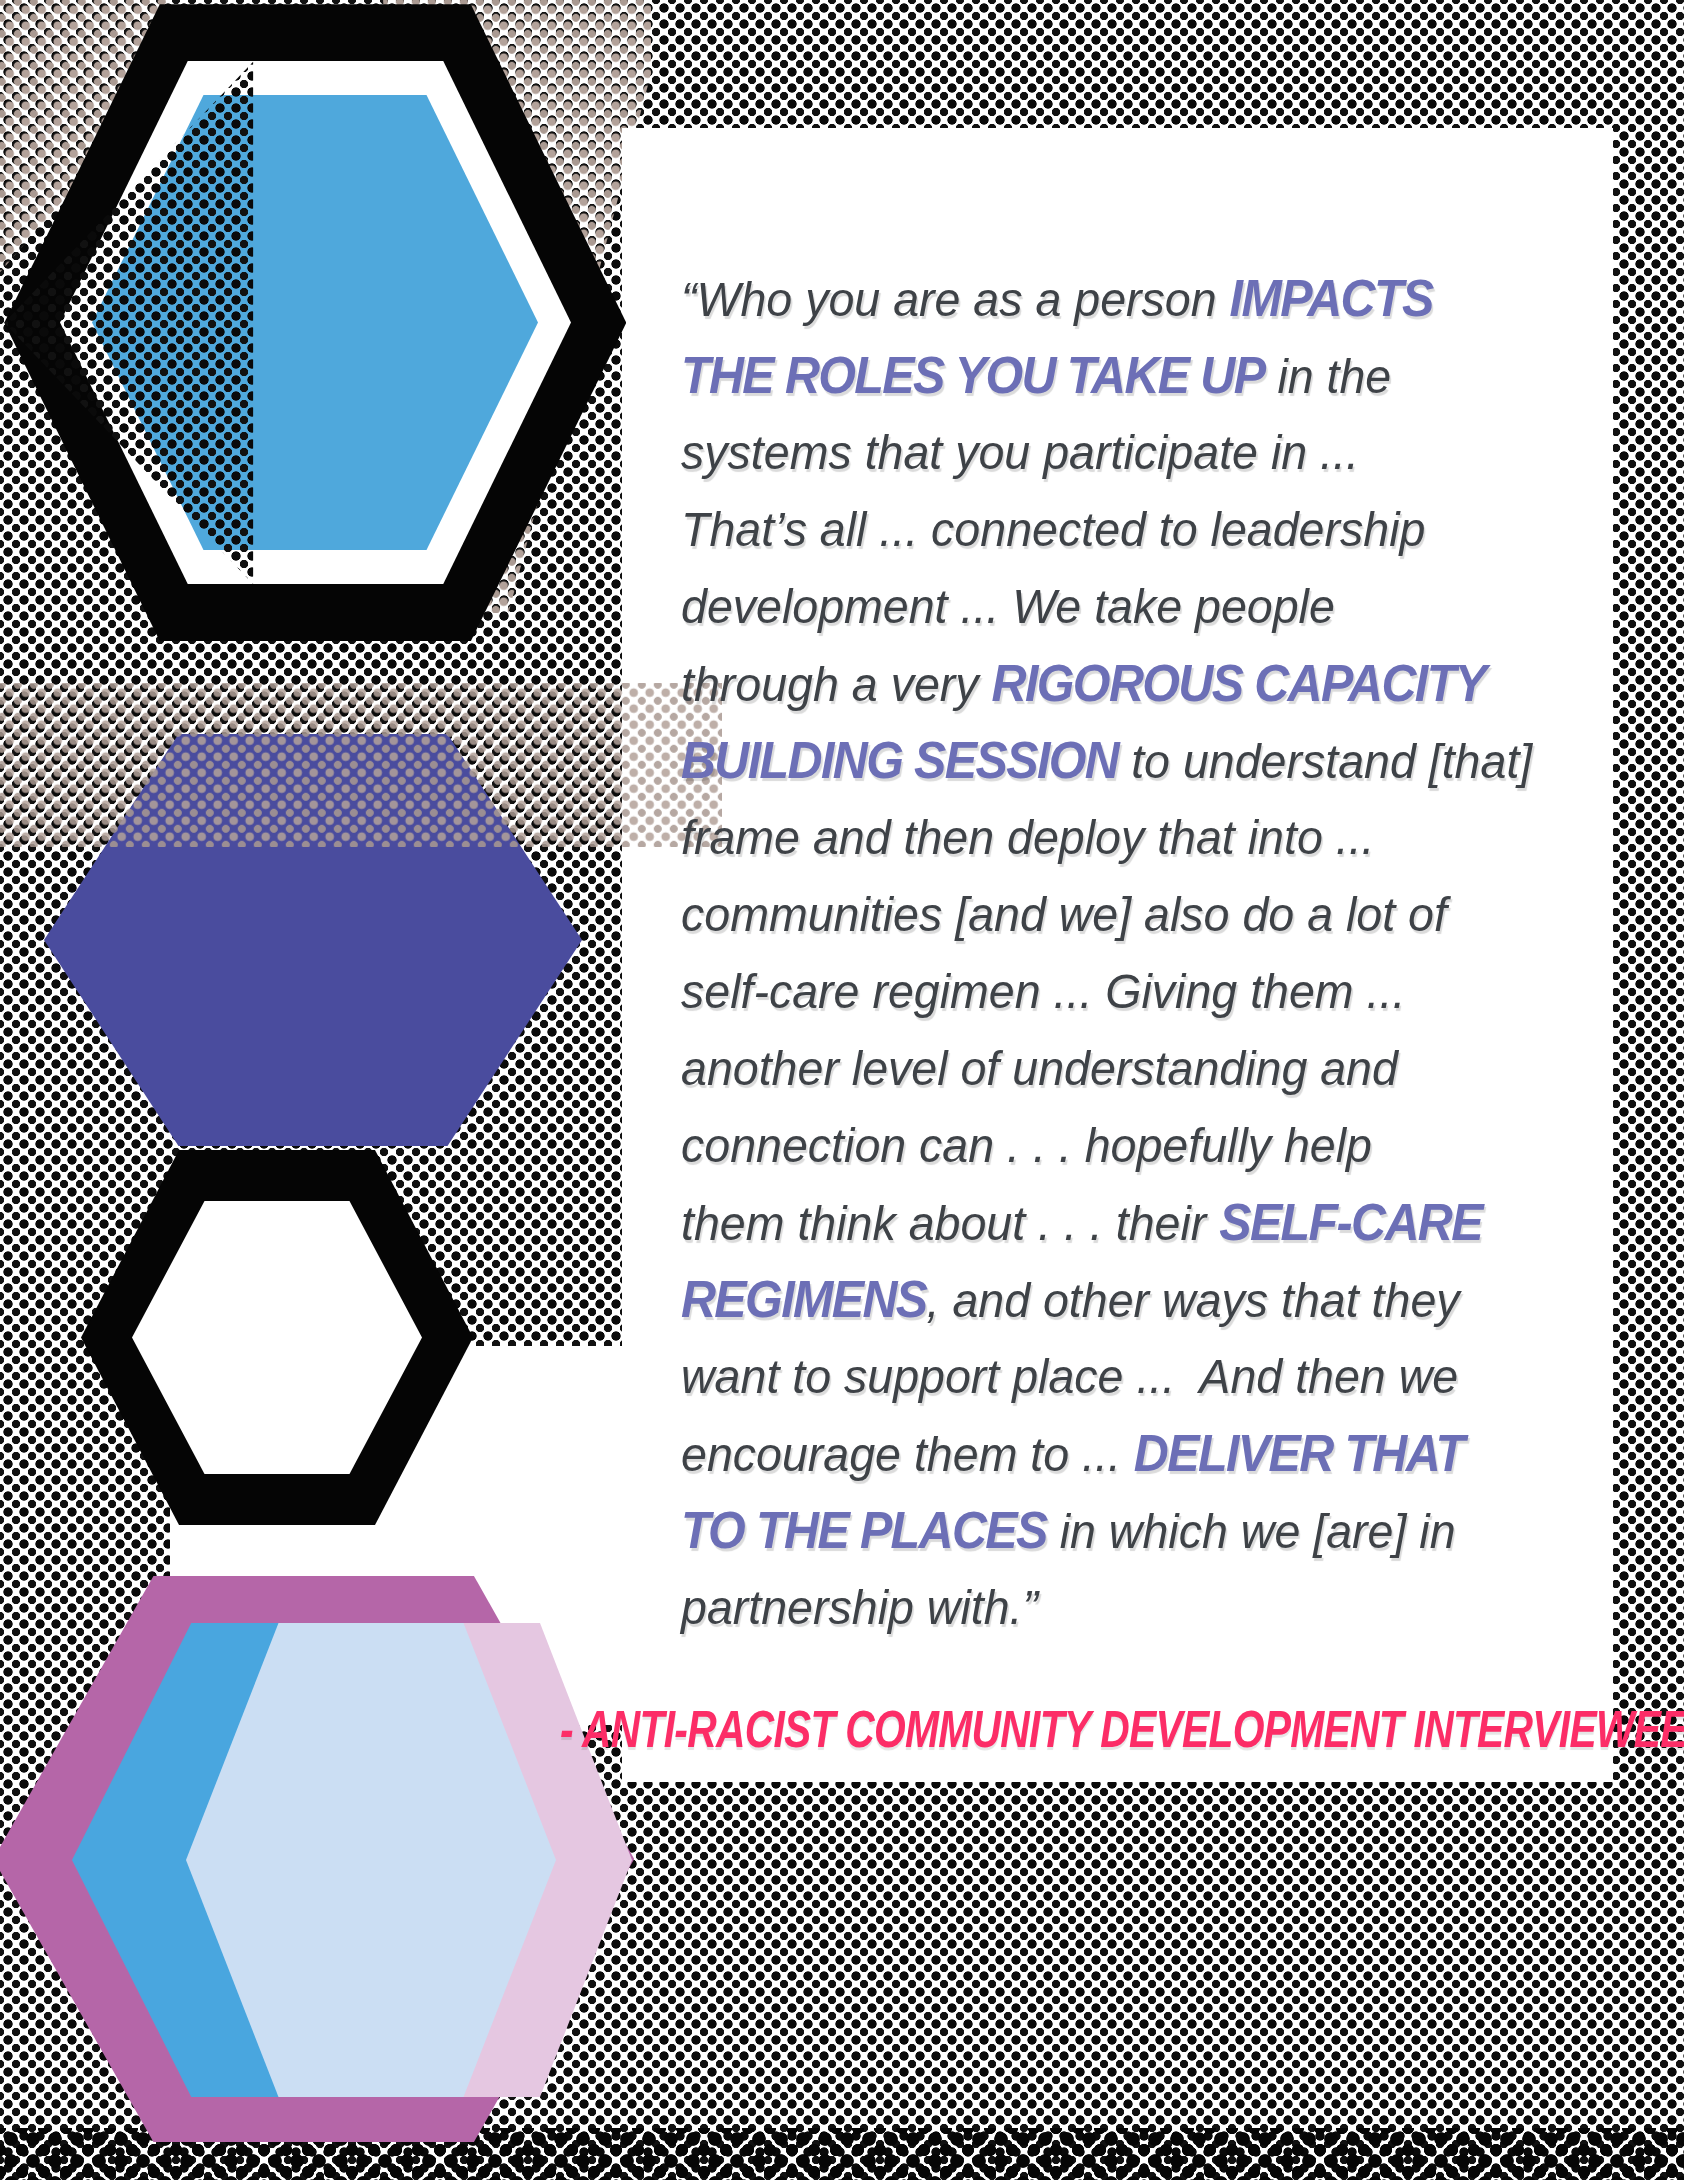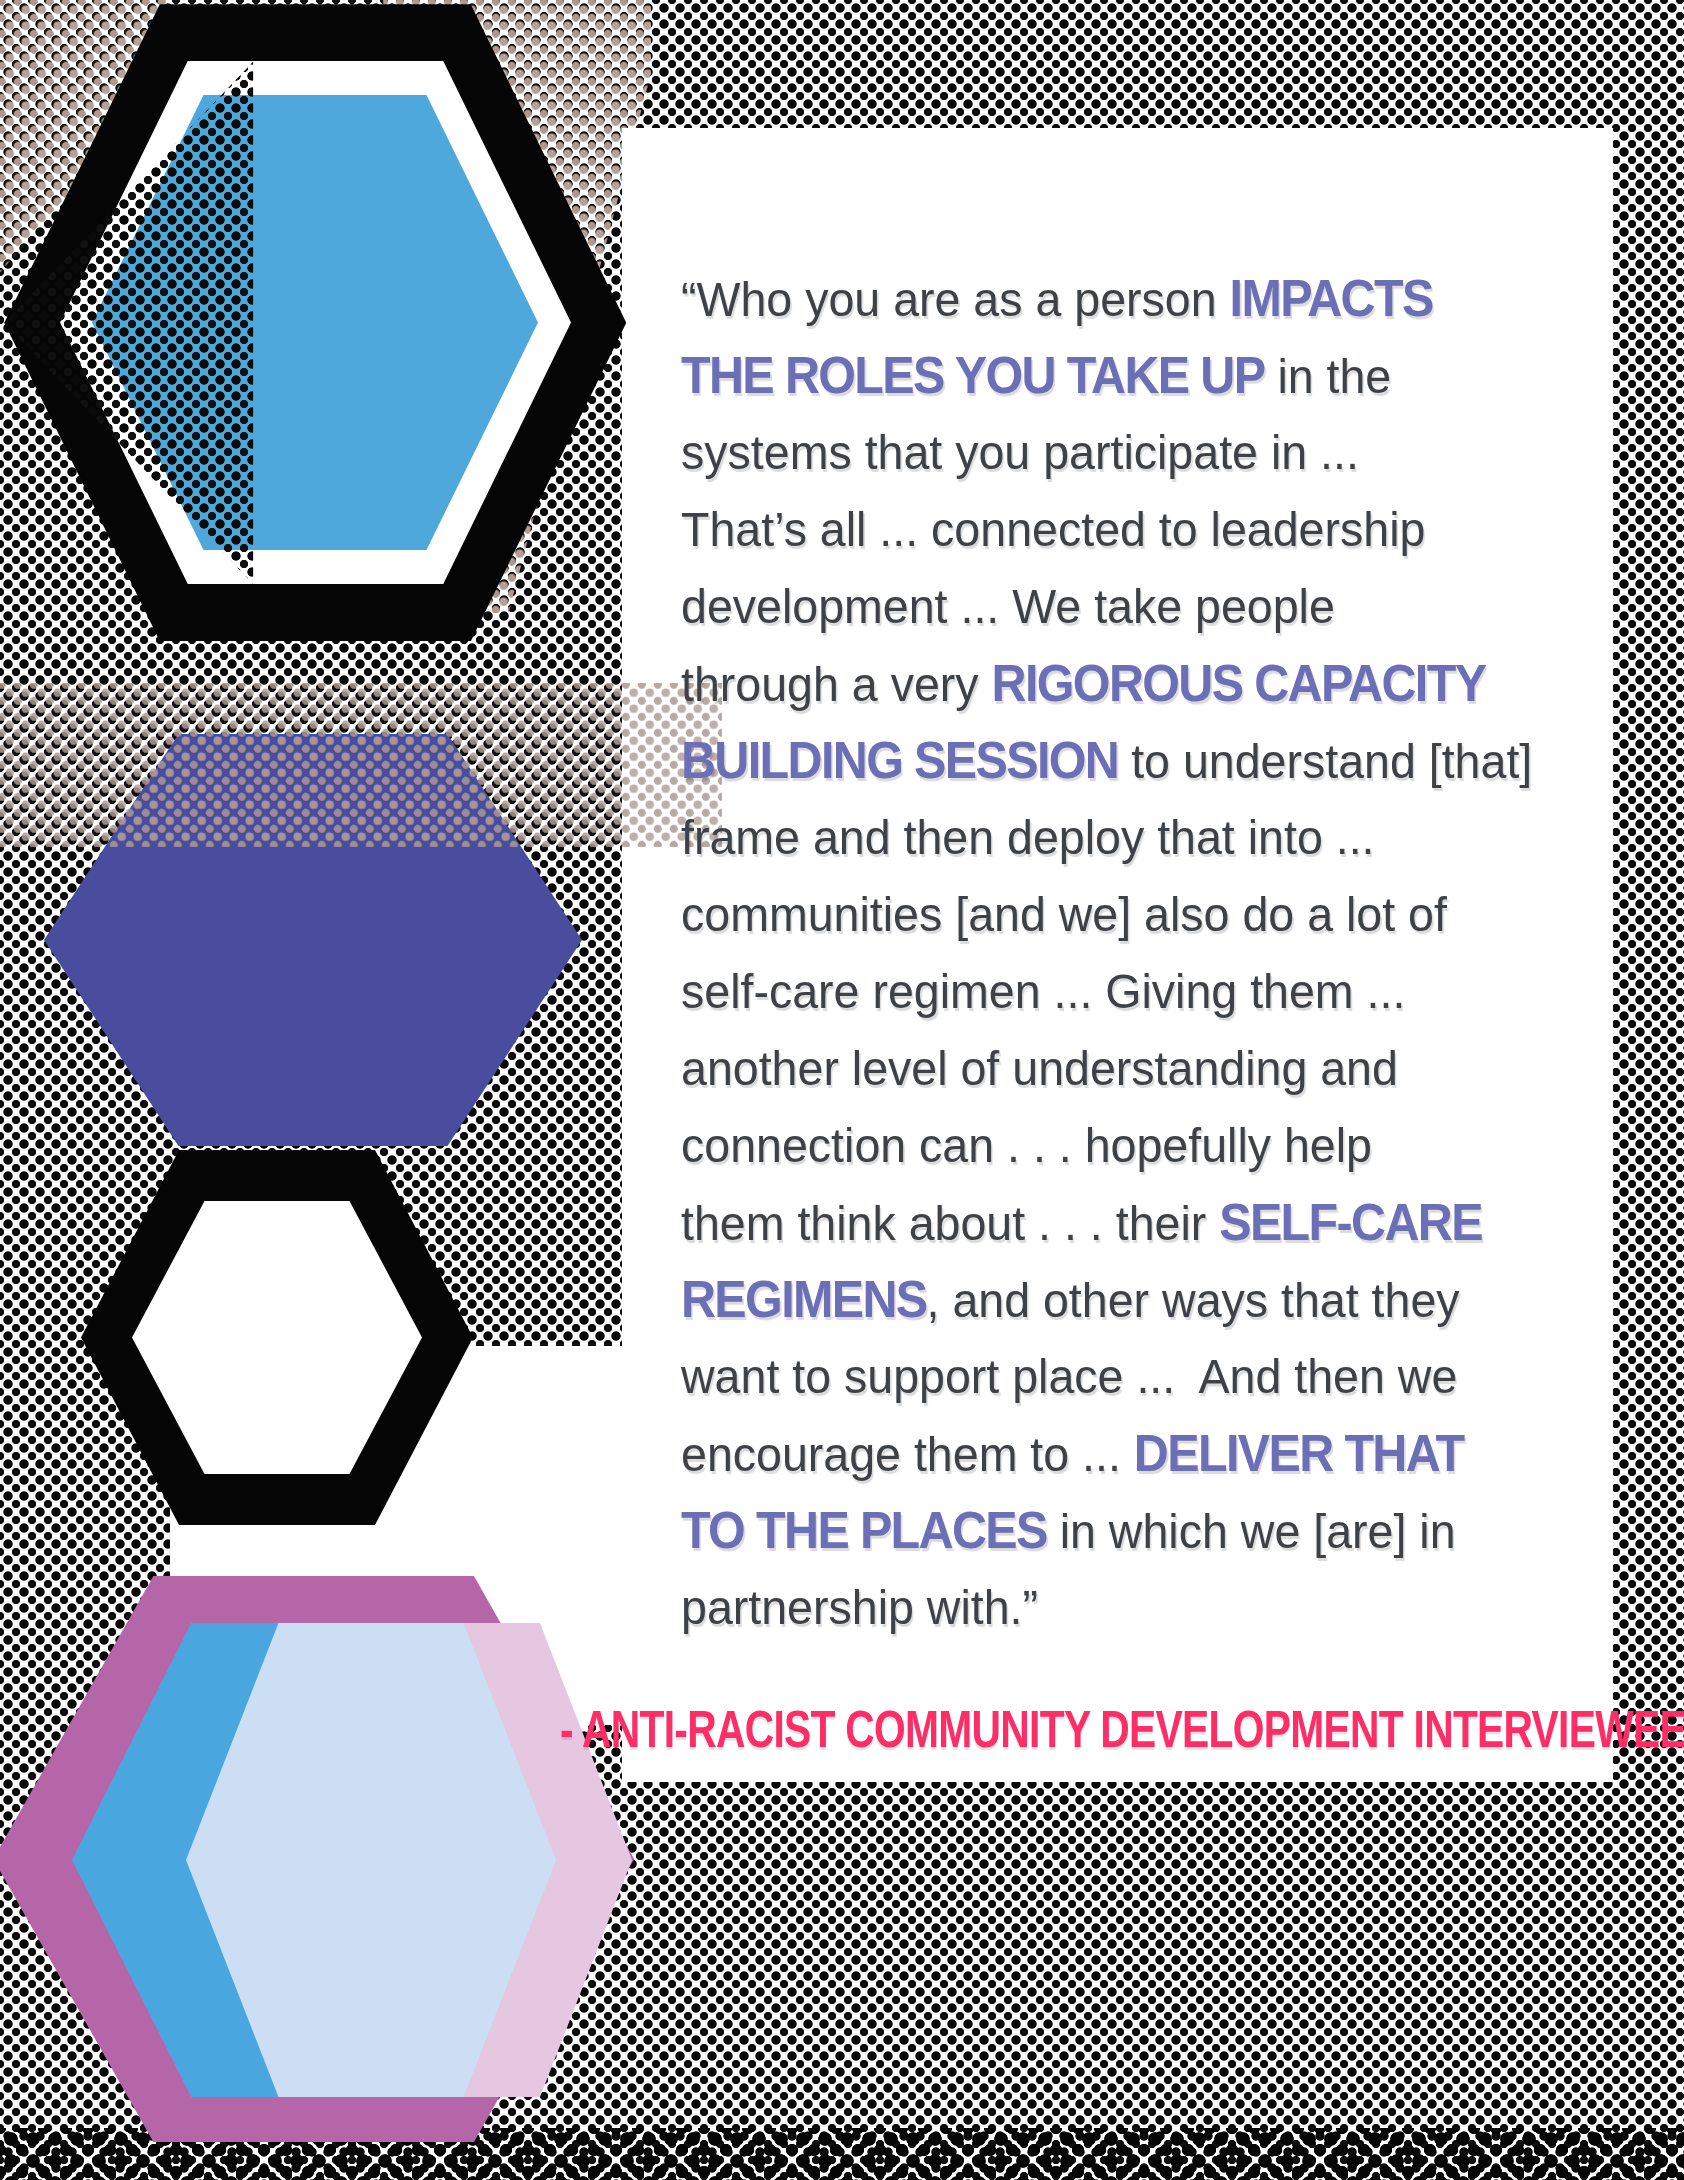--- a/index.html
+++ b/index.html
@@ -1,17 +1,17 @@
 <!DOCTYPE html>
 <html style="font-size:13.6px"><head>
 <meta charset="utf-8">
 <style>
   html,body{margin:0;padding:0;background:#fff;}
   .page{position:relative;width:1684px;height:2181px;overflow:hidden;background:#fff;
-        font-family:"Liberation Sans",sans-serif;}
+        font-family:"Liberation Sans",sans-serif;font-style:italic;}
   
   .dots-black{
     background-image:
       radial-gradient(circle, #0a0a0a 4.3px, transparent 5px),
       radial-gradient(circle, #111111 3.8px, transparent 4.5px);
     background-size:16px 16px,16px 16px;
     background-position:0 0,8px 8px;
   }
   .dots-beige{
     background-image:

